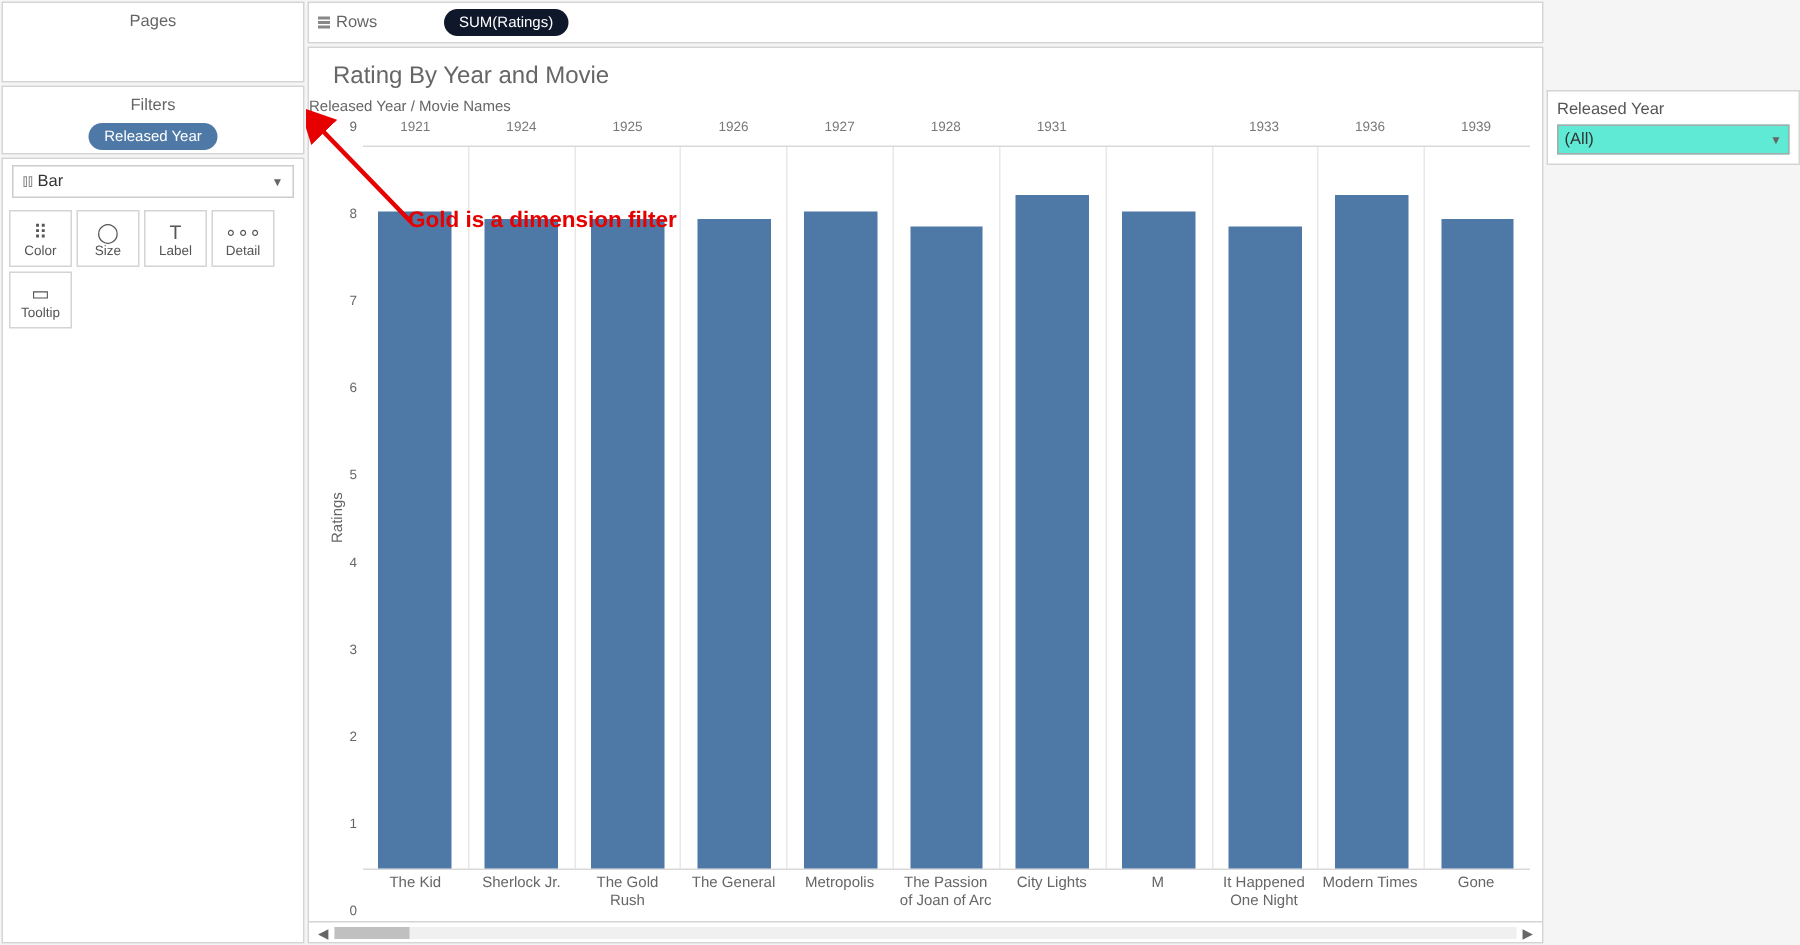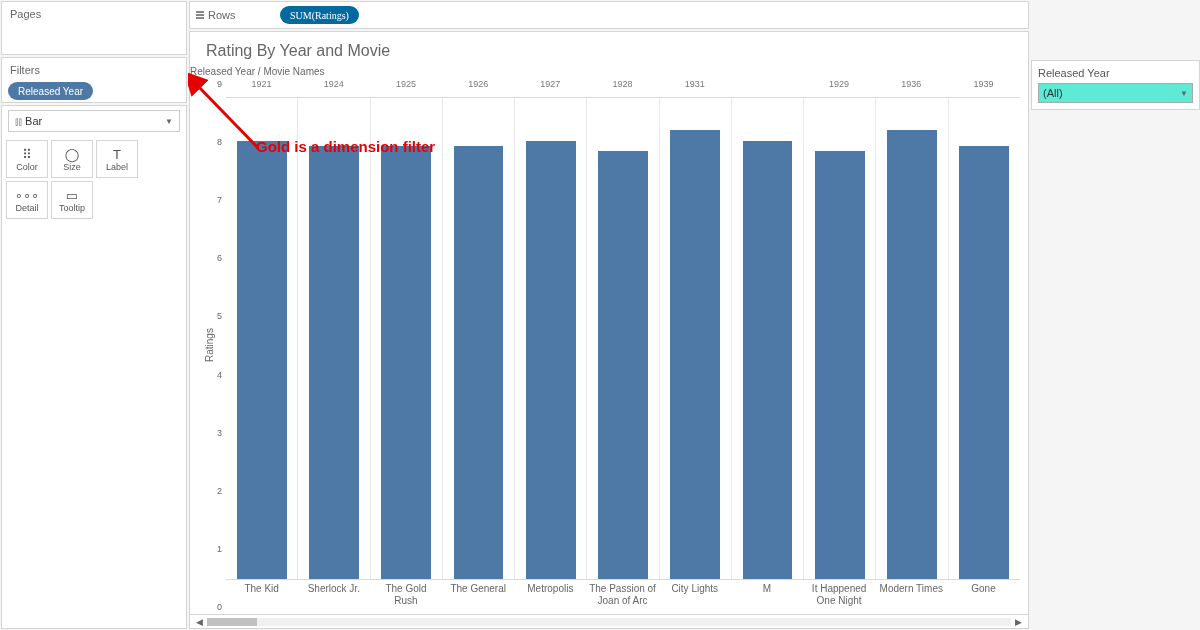--- a/index.html
+++ b/index.html
@@ -1,25 +1,25 @@
 <!DOCTYPE html>
 <html><head>
 <meta charset="utf-8">
 <style>
   * { box-sizing: border-box; margin: 0; padding: 0; font-family: -apple-system, BlinkMacSystemFont, "Segoe UI", Arial, sans-serif; }
   body { background: #f5f5f5; width: 1200px; height: 630px; overflow: hidden; font-size: 12px; color: #333; }
   .app { display: flex; height: 100%; }
-  .left-panel { width: 188px; display: flex; flex-direction: column; }
+  .left-panel { width: 204px; display: flex; flex-direction: column; text-align: center; }
   .card { background: #fff; border: 1px solid #d4d4d4; margin: 1px; }
   .card-title { font-size: 11px; color: #666; padding: 6px 8px 4px; }
   .pages-card { height: 54px; }
   .filters-card { padding-bottom: 0; }
   .pill { display: inline-flex; align-items: center; border-radius: 10px; height: 18px; padding: 0 10px; font-size: 10px; color: #fff; margin: 2px 6px; white-space: nowrap; }
   .pill-blue { background: #4e79a7; }
-  .pill-green { background: #0369a1; font-family: Liberation Serif, serif; }
+  .pill-green { background: #0f172a; }
   .pill-small { font-size: 10px; }
   .marks-card { flex: 1; }
   .marks-type { margin: 4px 6px; border: 1px solid #ccc; height: 22px; display: flex; align-items: center; padding: 0 6px; font-size: 11px; justify-content: space-between; background: #fff; }
   .marks-grid { display: flex; flex-wrap: wrap; padding: 4px; gap: 3px; }
   .mark-cell { width: 42px; height: 38px; border: 1px solid #d4d4d4; display: flex; flex-direction: column; align-items: center; justify-content: center; font-size: 9px; color: #555; background: #fff; cursor: pointer; }
   .mark-cell span.ic { font-size: 13px; height: 16px; display: flex; align-items: center; }
   .center { flex: 1; display: flex; flex-direction: column; min-width: 0; }
   .shelf { background: #fff; border: 1px solid #d4d4d4; margin: 1px; min-height: 26px; display: flex; align-items: center; padding: 2px 6px; gap: 8px; }
   .shelf-label { width: 70px; font-size: 11px; color: #666; display: flex; align-items: center; gap: 4px; }
   .shelf-ic { display: inline-flex; flex-direction: column; gap: 1px; }
@@ -128,21 +128,21 @@
         <div class="plot">
           <div class="year-row" id="year-row">
               <div class="year-cell">1921</div>
               <div class="year-cell">1924</div>
               <div class="year-cell">1925</div>
               <div class="year-cell">1926</div>
               <div class="year-cell">1927</div>
               <div class="year-cell">1928</div>
               <div class="year-cell">1931</div>
               <div class="year-cell"></div>
-              <div class="year-cell">1929</div>
+              <div class="year-cell">1933</div>
               <div class="year-cell">1936</div>
               <div class="year-cell">1939</div>
             </div>
           <div class="bars-row" id="bars-row">
               <div class="bar-cell">
                 <div class="bar" style="height: 91.1111%;"></div>
               </div>
               <div class="bar-cell">
                 <div class="bar" style="height: 90%;"></div>
               </div>

